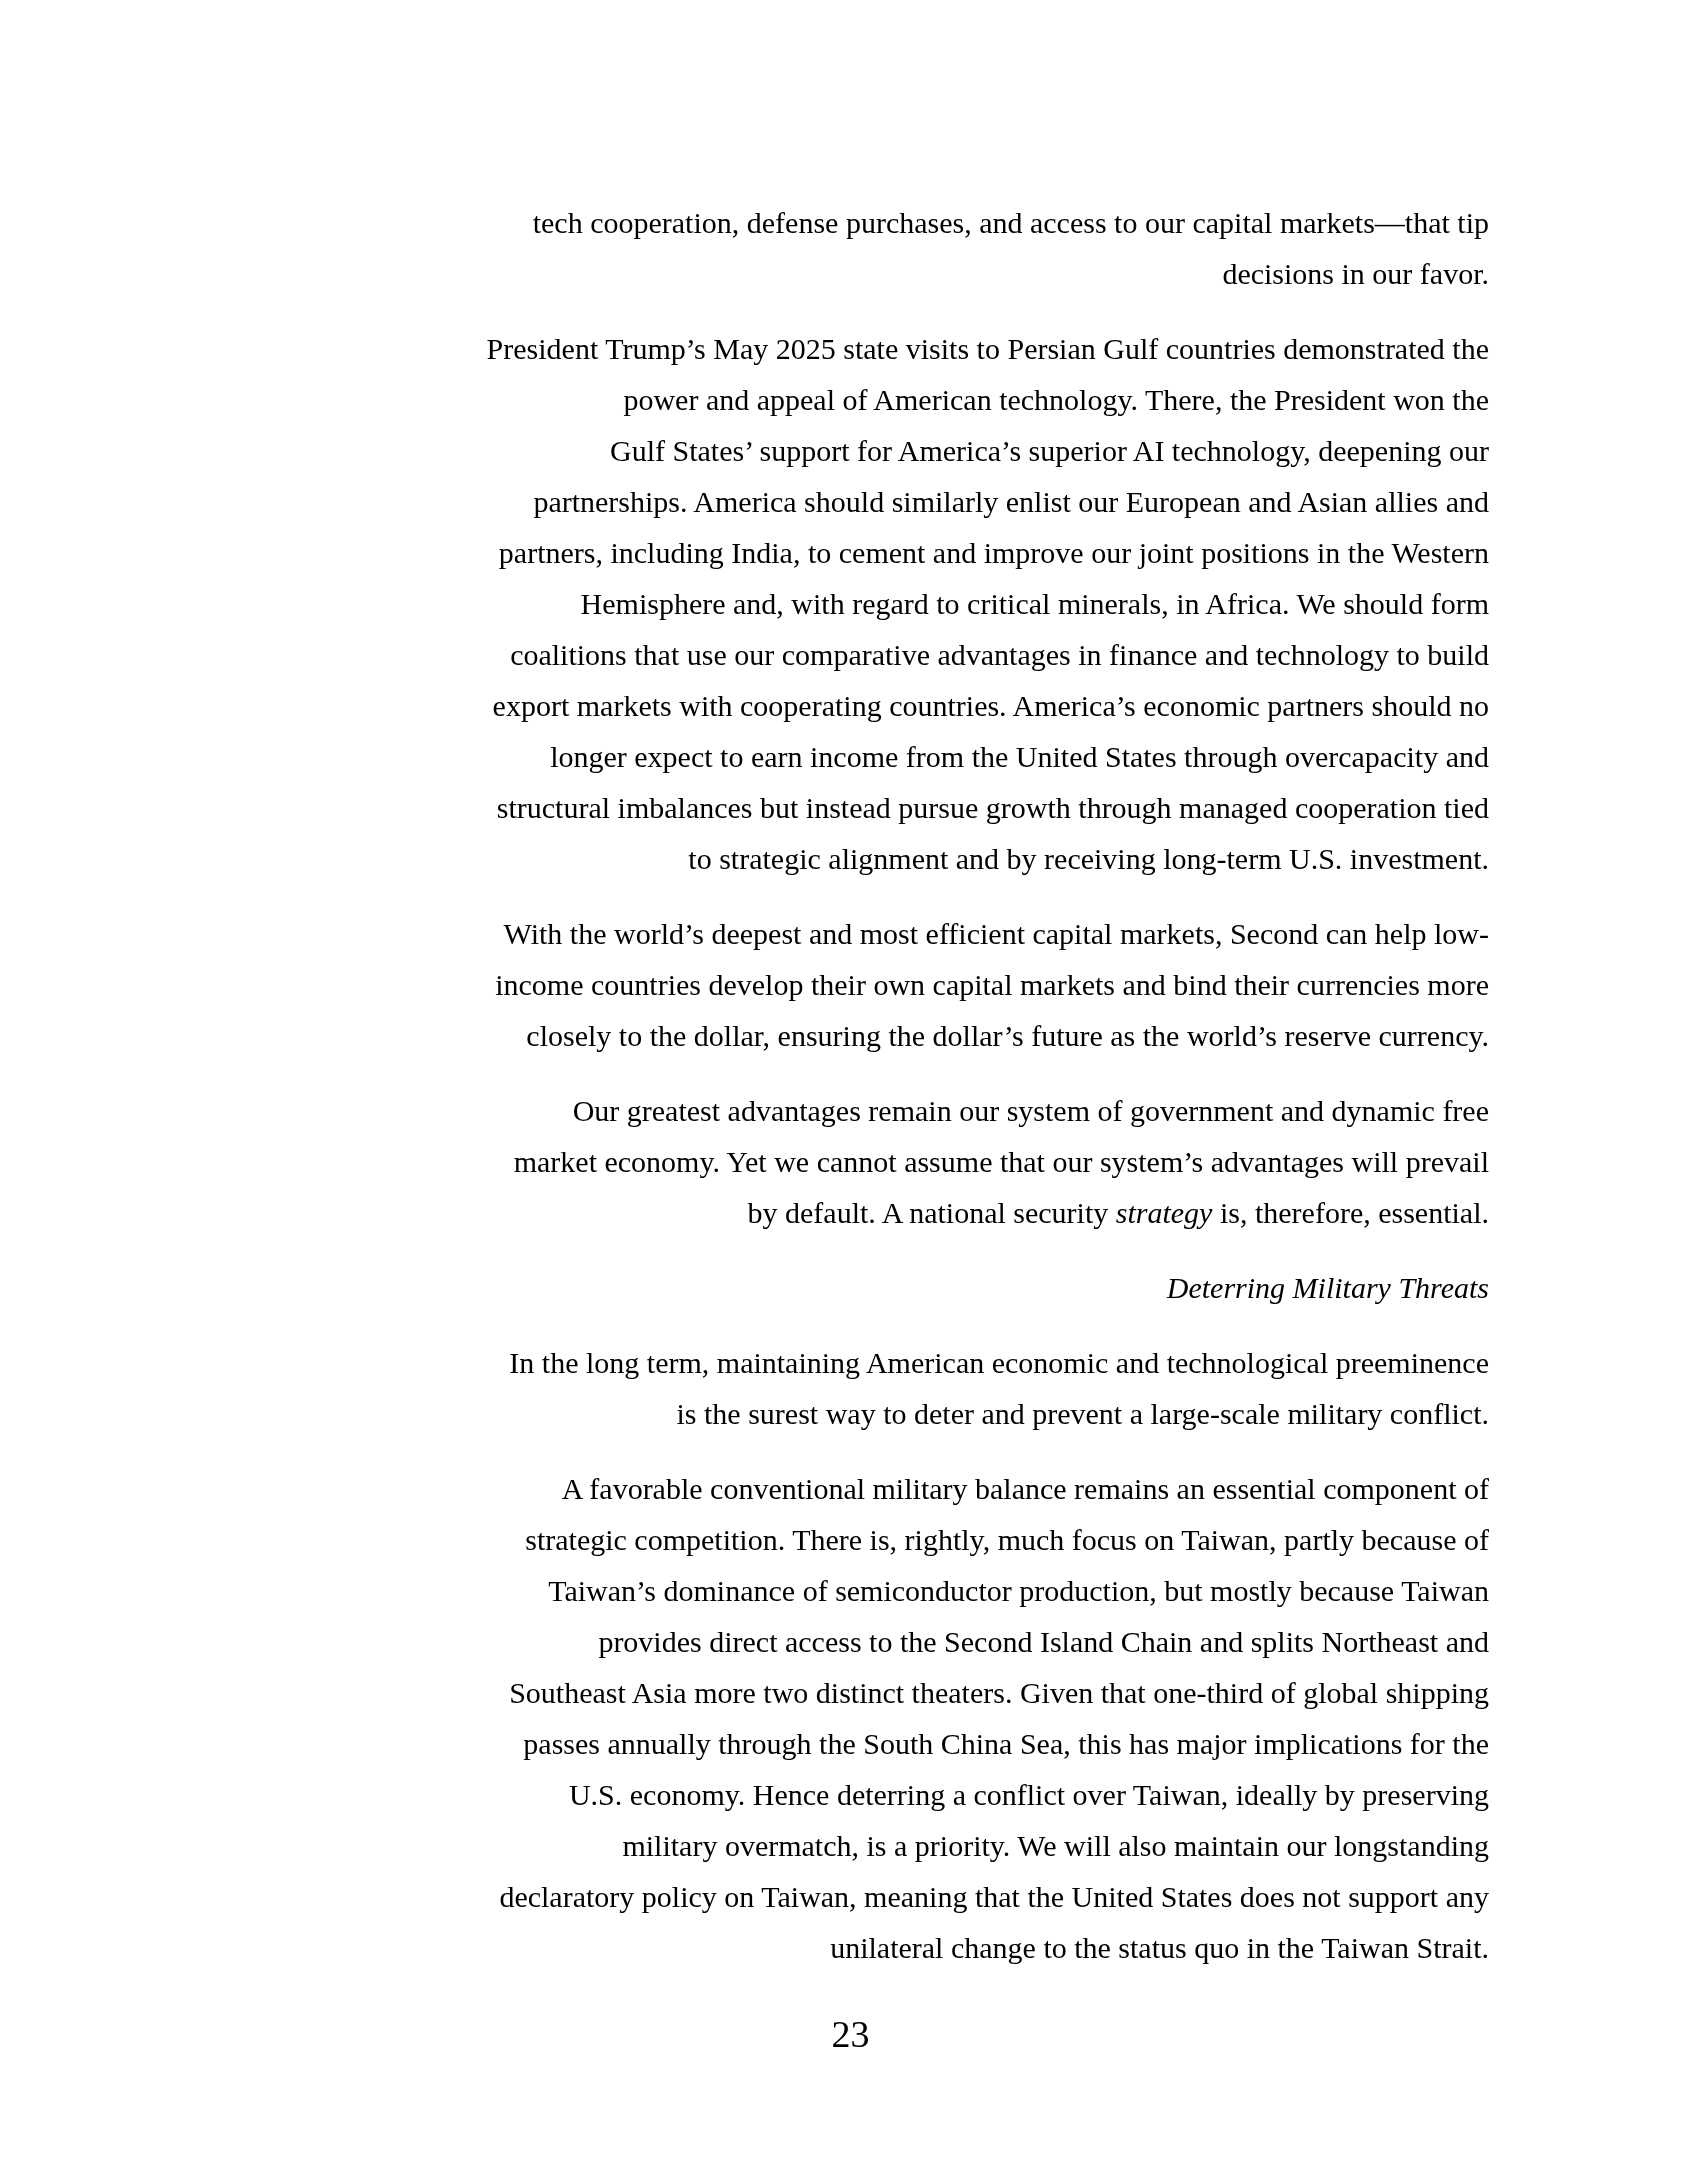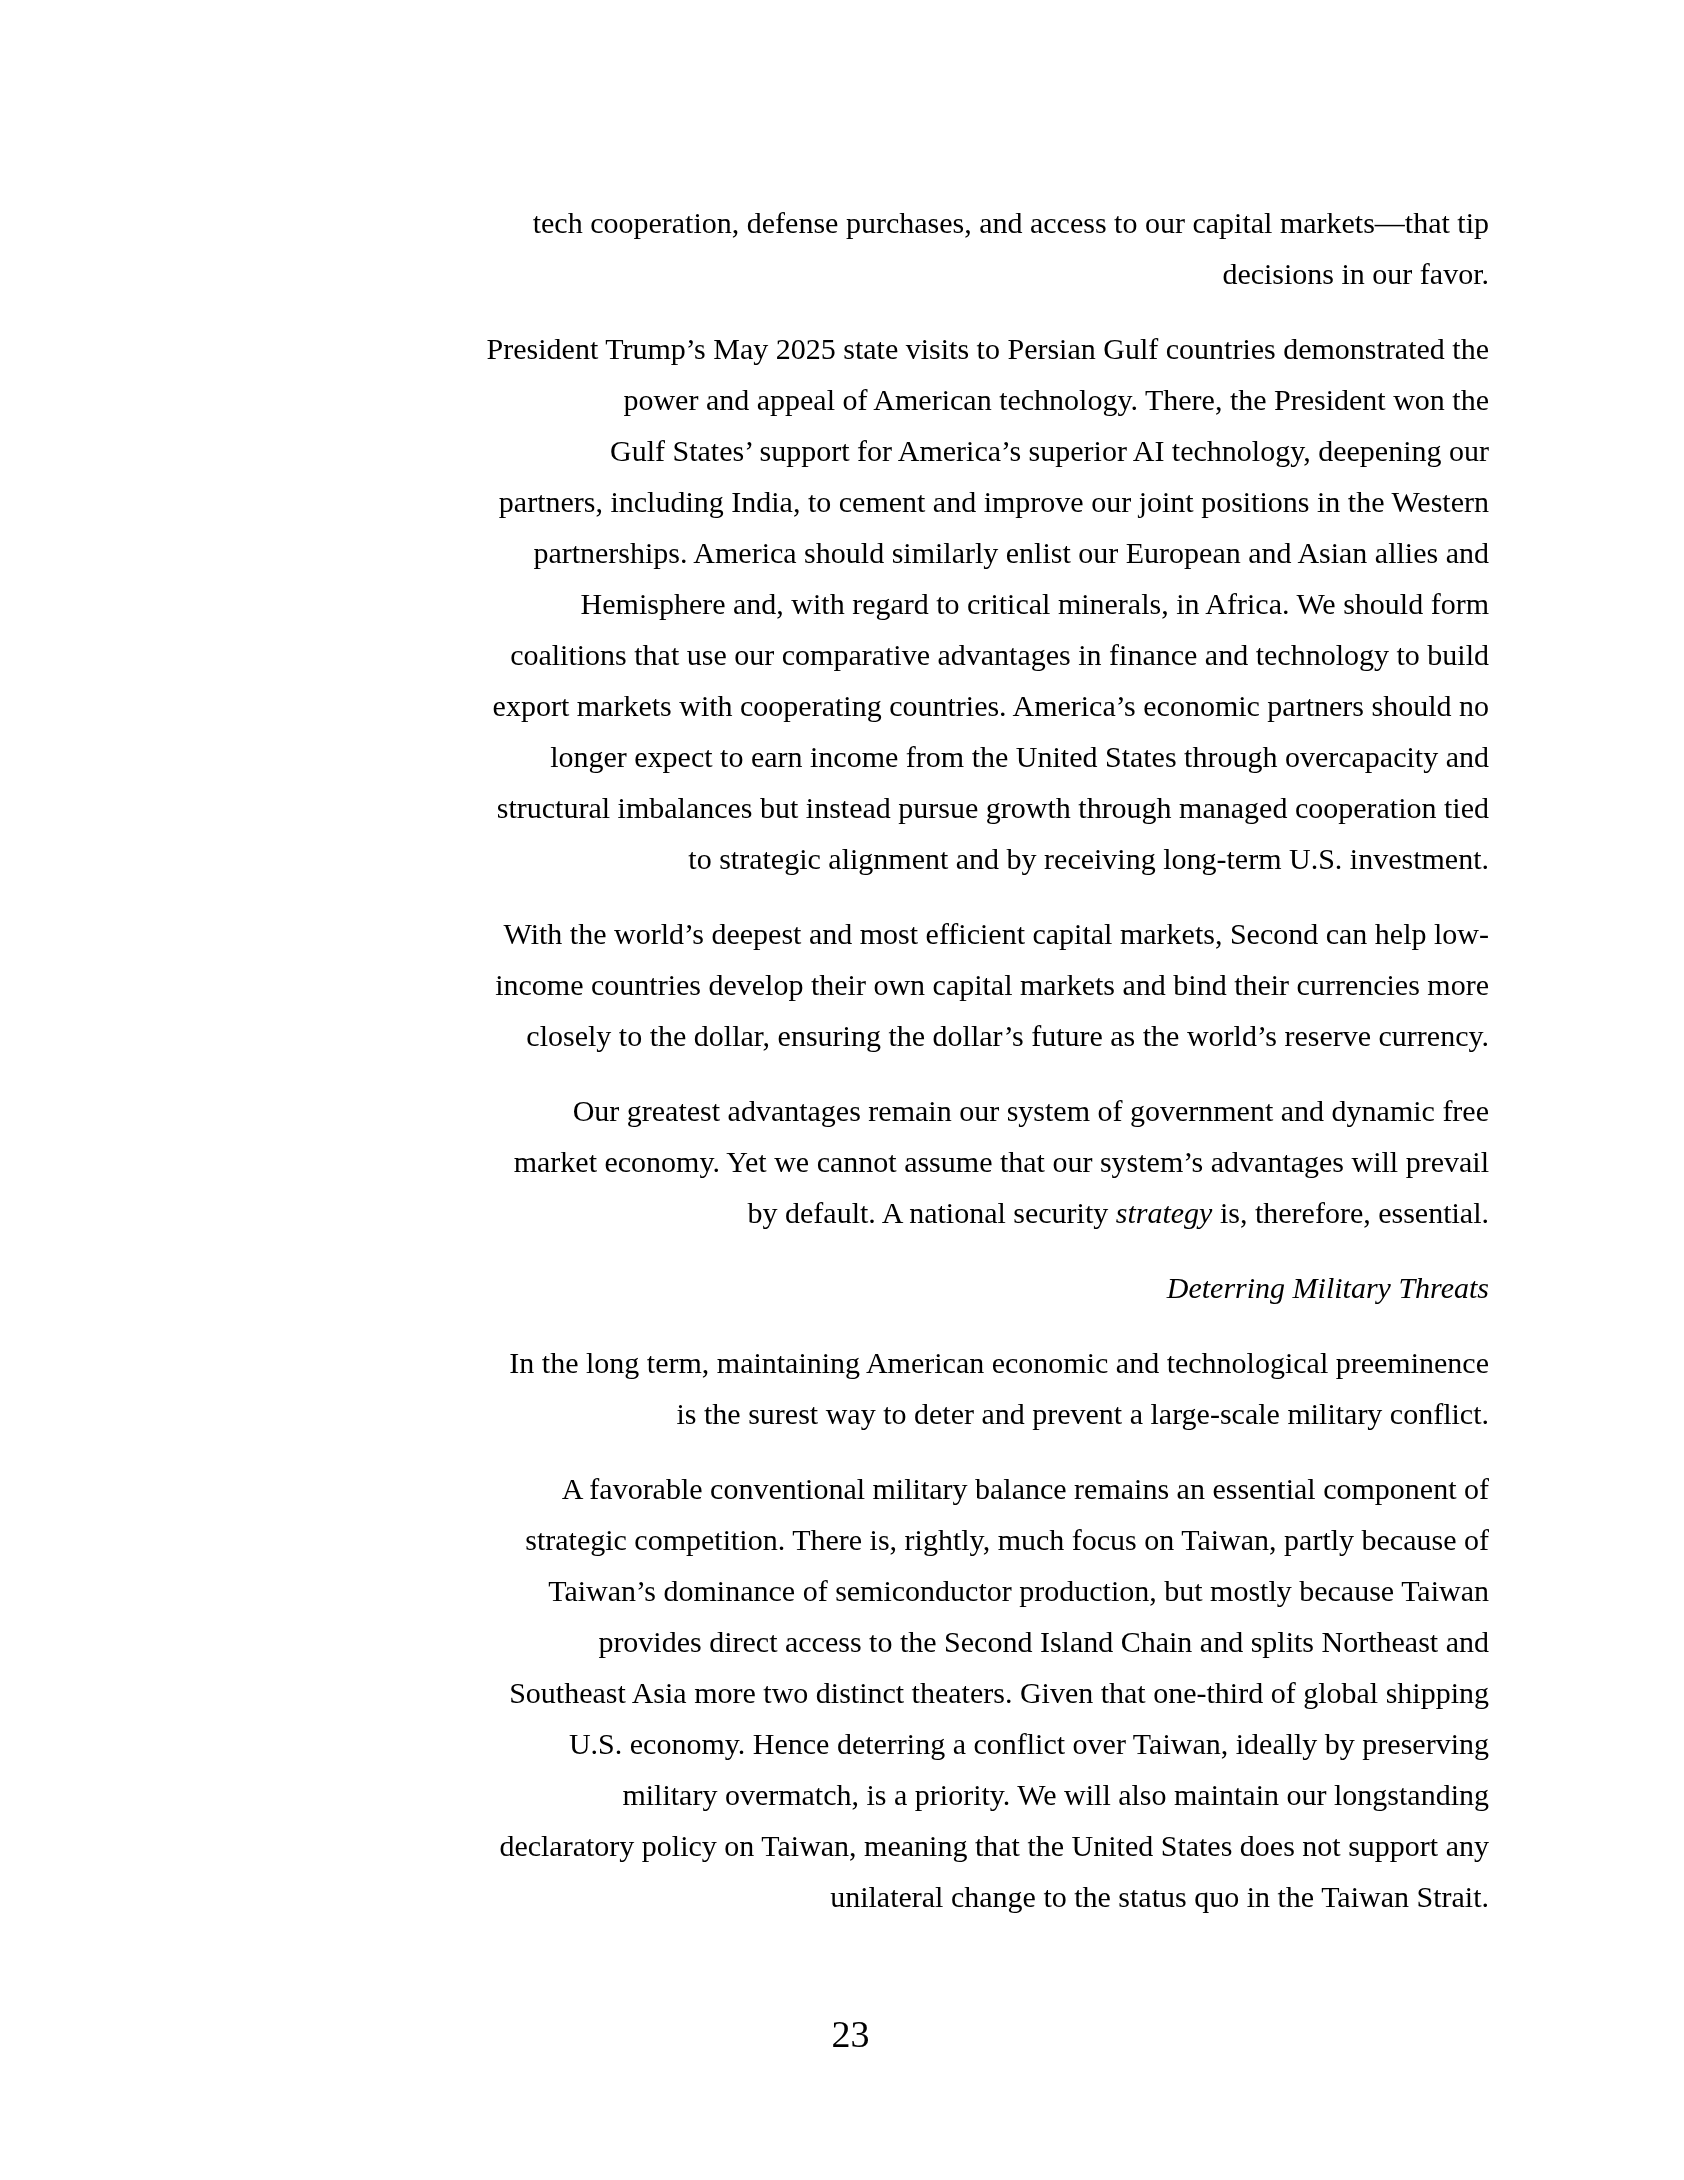--- a/index.html
+++ b/index.html
@@ -60,22 +60,22 @@
 
     <div class="paragraph">
       <div class="line">tech cooperation, defense purchases, and access to our capital markets—that tip</div>
       <div class="line">decisions in our favor.</div>
     </div>
 
     <div class="paragraph">
       <div class="line">President Trump’s May 2025 state visits to Persian Gulf countries demonstrated the</div>
       <div class="line">power and appeal of American technology. There, the President won the</div>
       <div class="line">Gulf States’ support for America’s superior AI technology, deepening our</div>
+      <div class="line">partnerships. America should similarly enlist our European and Asian allies and</div>
       <div class="line">partners, including India, to cement and improve our joint positions in the Western</div>
-      <div class="line">partnerships. America should similarly enlist our European and Asian allies and</div>
       <div class="line">Hemisphere and, with regard to critical minerals, in Africa. We should form</div>
       <div class="line">coalitions that use our comparative advantages in finance and technology to build</div>
       <div class="line">export markets with cooperating countries. America’s economic partners should no</div>
       <div class="line">longer expect to earn income from the United States through overcapacity and</div>
       <div class="line">structural imbalances but instead pursue growth through managed cooperation tied</div>
       <div class="line">to strategic alignment and by receiving long-term U.S. investment.</div>
     </div>
 
     <div class="paragraph">
       <div class="line">With the world’s deepest and most efficient capital markets, Second can help low-</div>
@@ -97,20 +97,21 @@
       <div class="line">In the long term, maintaining American economic and technological preeminence</div>
       <div class="line">is the surest way to deter and prevent a large-scale military conflict.</div>
     </div>
 
     <div class="paragraph">
       <div class="line">A favorable conventional military balance remains an essential component of</div>
       <div class="line">strategic competition. There is, rightly, much focus on Taiwan, partly because of</div>
       <div class="line">Taiwan’s dominance of semiconductor production, but mostly because Taiwan</div>
       <div class="line">provides direct access to the Second Island Chain and splits Northeast and</div>
       <div class="line">Southeast Asia more two distinct theaters. Given that one-third of global shipping</div>
+      <div class="line">passes annually through the South China Sea, this has major implications for the</div>
       <div class="line">U.S. economy. Hence deterring a conflict over Taiwan, ideally by preserving</div>
       <div class="line">military overmatch, is a priority. We will also maintain our longstanding</div>
       <div class="line">declaratory policy on Taiwan, meaning that the United States does not support any</div>
       <div class="line">unilateral change to the status quo in the Taiwan Strait.</div>
     </div>
 
   </div>
 
   <div class="footer">23</div>
 

